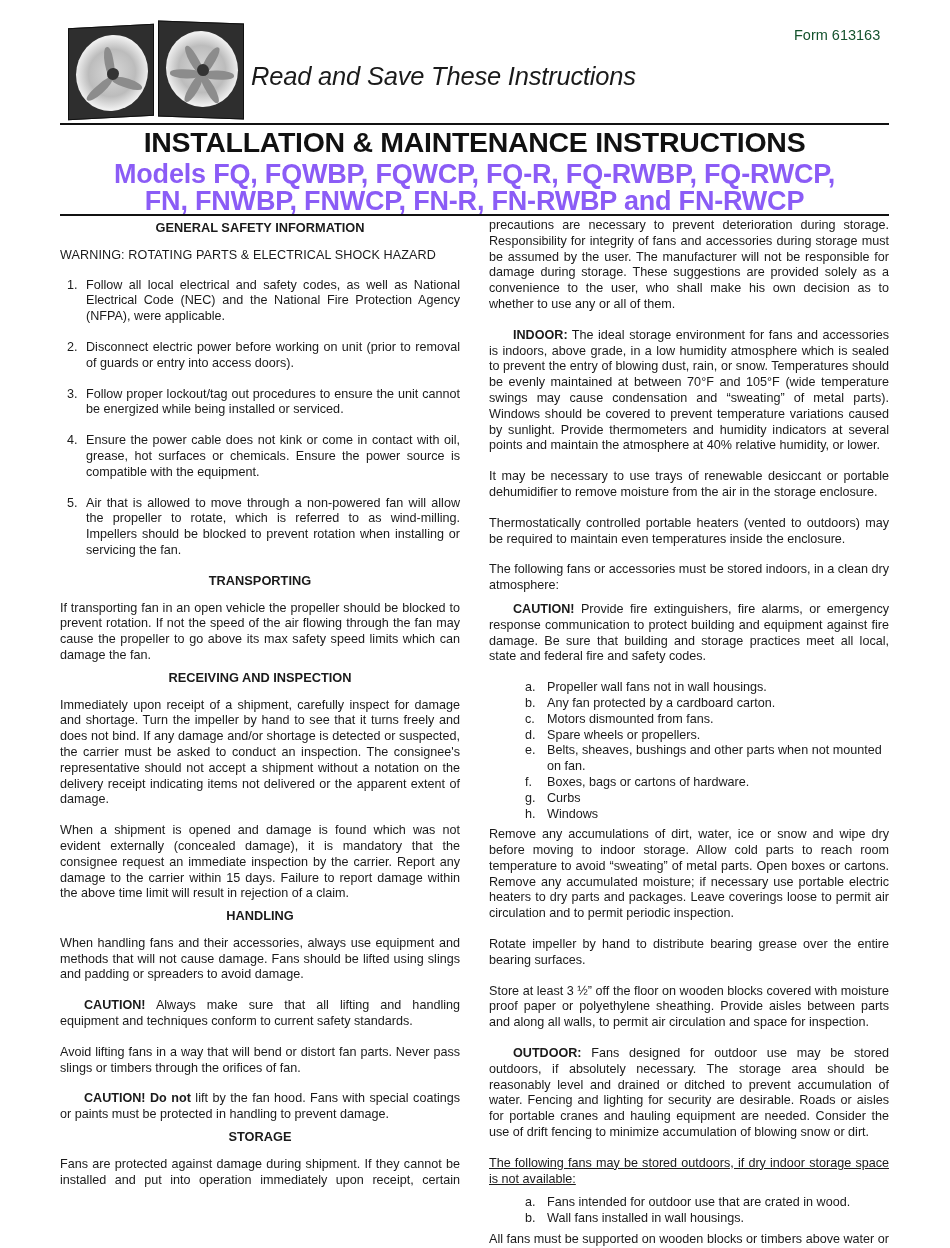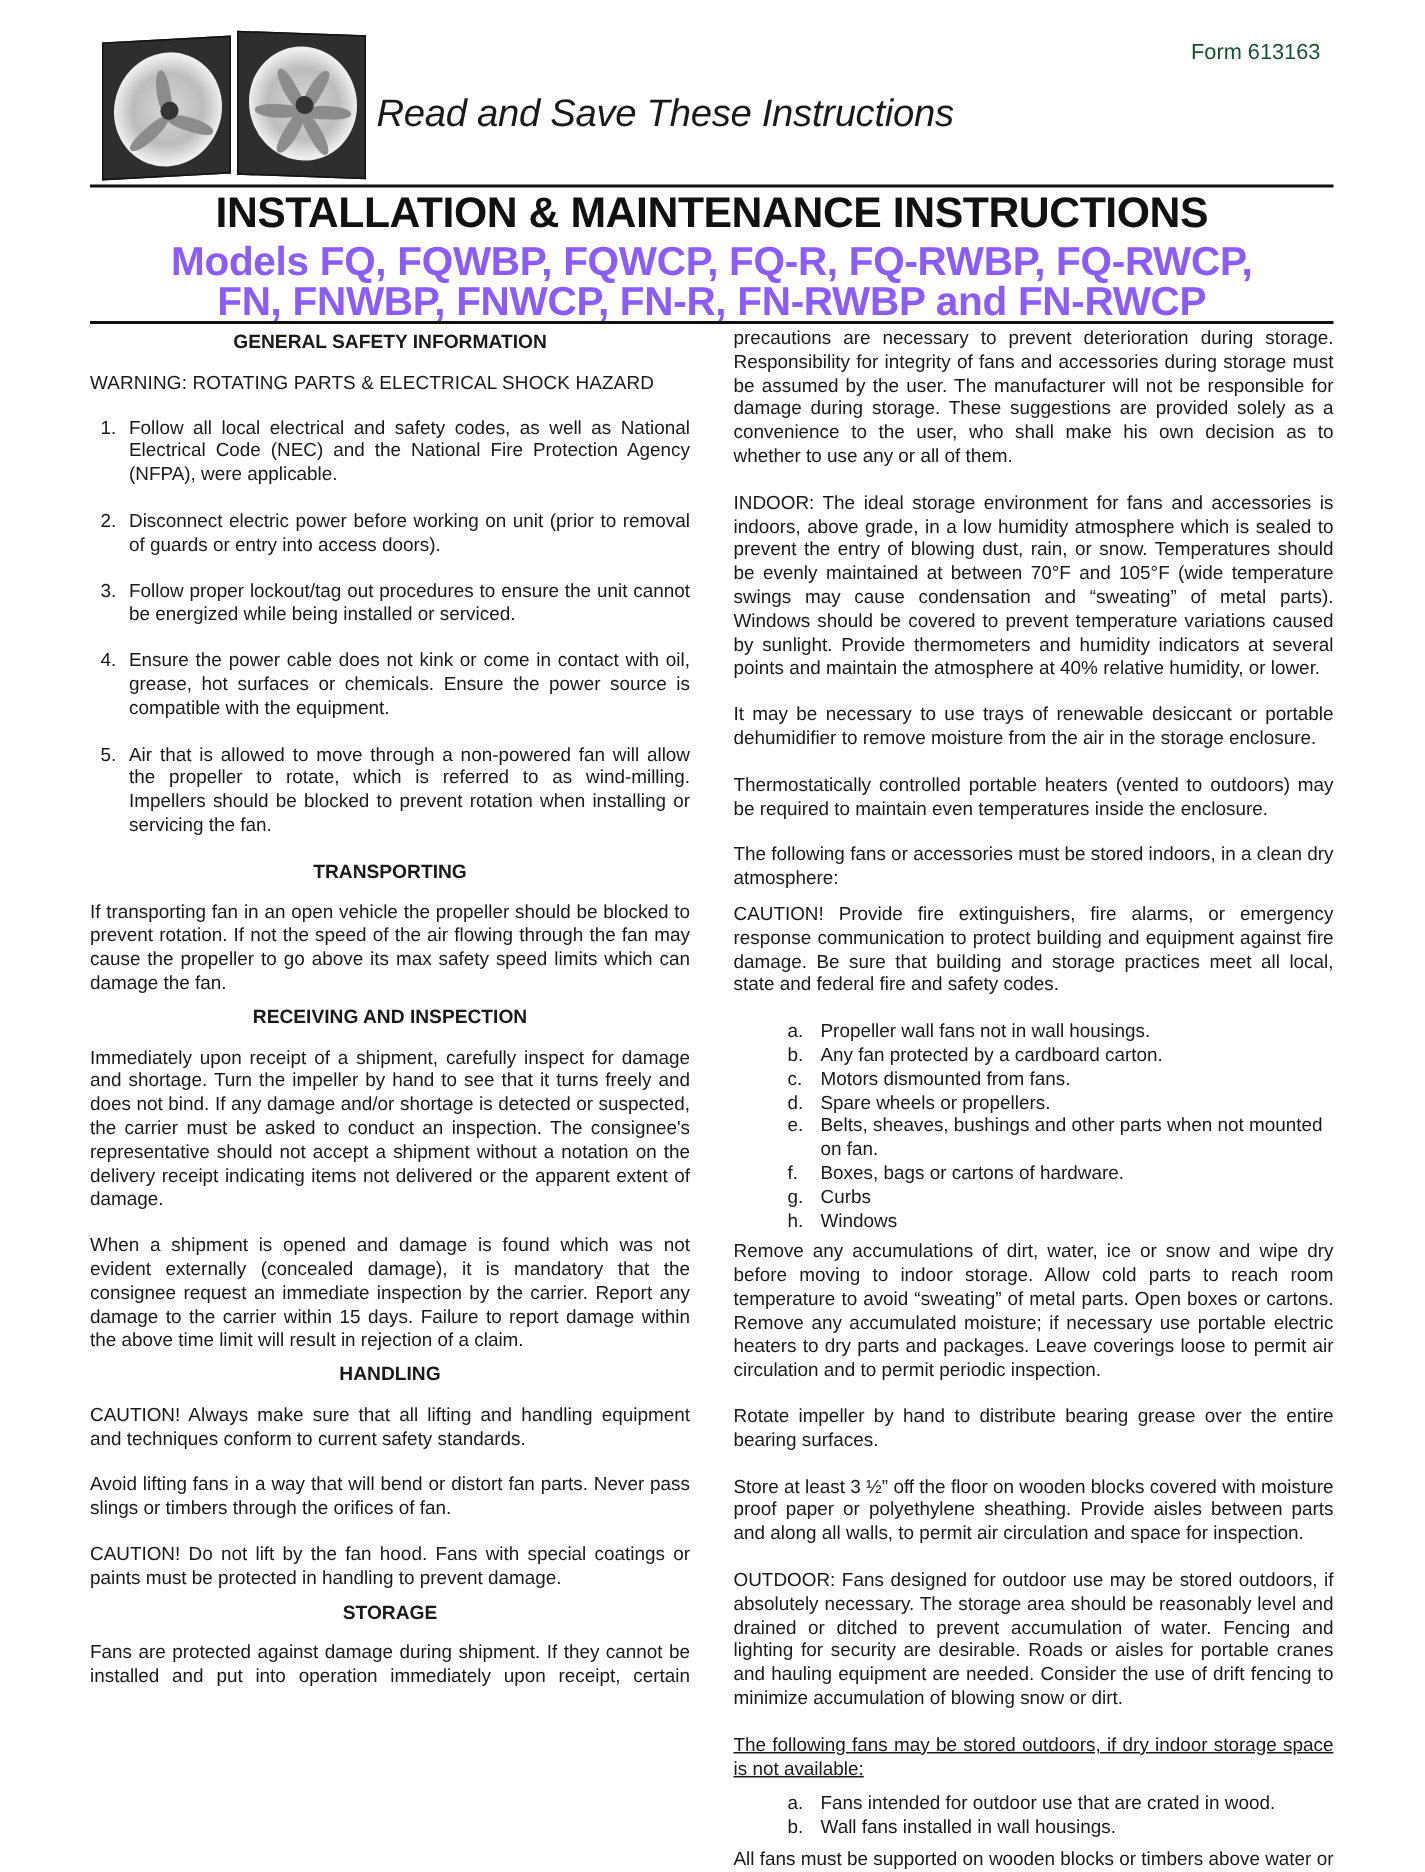--- a/index.html
+++ b/index.html
@@ -29,21 +29,21 @@
   .models.l1 { top: 159px; }
   .models.l2 { top: 186px; }
 
   .col { position: absolute; top: 218px; width: 400px; font-size: 12.6px; line-height: 15.8px; }
   .col.left { left: 60px; }
   .col.right { left: 489px; }
 
   .h { font-weight: bold; text-align: center; font-size: 12.8px; margin: 2px 0 12px 0; }
   .warning { font-size: 12.6px; margin-bottom: 14px; letter-spacing: 0.1px; }
   p { text-align: justify; margin-bottom: 15px; }
-  .b { font-weight: normal; }
+  .b { font-weight: bold; margin-left: 24px; }
 
   ol.num { list-style: none; margin: 0 0 14px 0; }
   ol.num li { display: flex; margin-bottom: 15px; text-align: justify; }
   ol.num li .n { width: 26px; flex: 0 0 26px; padding-left: 7px; }
   ol.num li .t { flex: 1; }
 
   ol.alpha { list-style: none; margin: 0 0 5px 0; }
   ol.alpha li { display: flex; }
   ol.alpha li .n { flex: 0 0 58px; padding-left: 36px; }
   ol.alpha li .t { flex: 1; }
@@ -111,20 +111,21 @@
   </ol>
 
   <div class="h">TRANSPORTING</div>
   <p style="margin-bottom:6px;">If transporting fan in an open vehicle the propeller should be blocked to prevent rotation.  If not the speed of the air flowing through the fan may cause the propeller to go above its max safety speed limits which can damage the fan.</p>
 
   <div class="h">RECEIVING AND INSPECTION</div>
   <p>Immediately upon receipt of a shipment, carefully inspect for damage and shortage. Turn the impeller by hand to see that it turns freely and does not bind. If any damage and/or shortage is detected or suspected, the carrier must be asked to conduct an inspection. The consignee's representative should not accept a shipment without a notation on the delivery receipt indicating items not delivered or the apparent extent of damage.</p>
   <p style="margin-bottom:6px;">When a shipment is opened and damage is found which was not evident externally (concealed damage), it is mandatory that the consignee request an immediate inspection by the carrier. Report any damage to the carrier within 15 days. Failure to report damage within the above time limit will result in rejection of a claim.</p>
 
   <div class="h">HANDLING</div>
+  <p>When handling fans and their accessories, always use equipment and methods that will not cause damage.  Fans should be lifted using slings and padding or spreaders to avoid damage.</p>
   <p><span class="b">CAUTION!</span><span>  Always make sure that all lifting and handling equipment and techniques conform to current safety standards.</span></p>
   <p>Avoid lifting fans in a way that will bend or distort fan parts.  Never pass slings or timbers through the orifices of fan.</p>
   <p style="margin-bottom:6px;"><span class="b">CAUTION!  Do not</span><span> lift by the fan hood.  Fans with special coatings or paints must be protected in handling to prevent damage.</span></p>
 
   <div class="h">STORAGE</div>
   <p style="text-align-last: justify;">Fans are protected against damage during shipment.  If they cannot be installed and put into operation immediately upon receipt, certain</p>
 </div>
 
 <div class="col right">
   <p>precautions are necessary to prevent deterioration during storage. Responsibility for integrity of fans and accessories during storage must be assumed by the user.  The manufacturer will not be responsible for damage during storage.  These suggestions are provided solely as a convenience to the user, who shall make his own decision as to whether to use any or all of them.</p>

